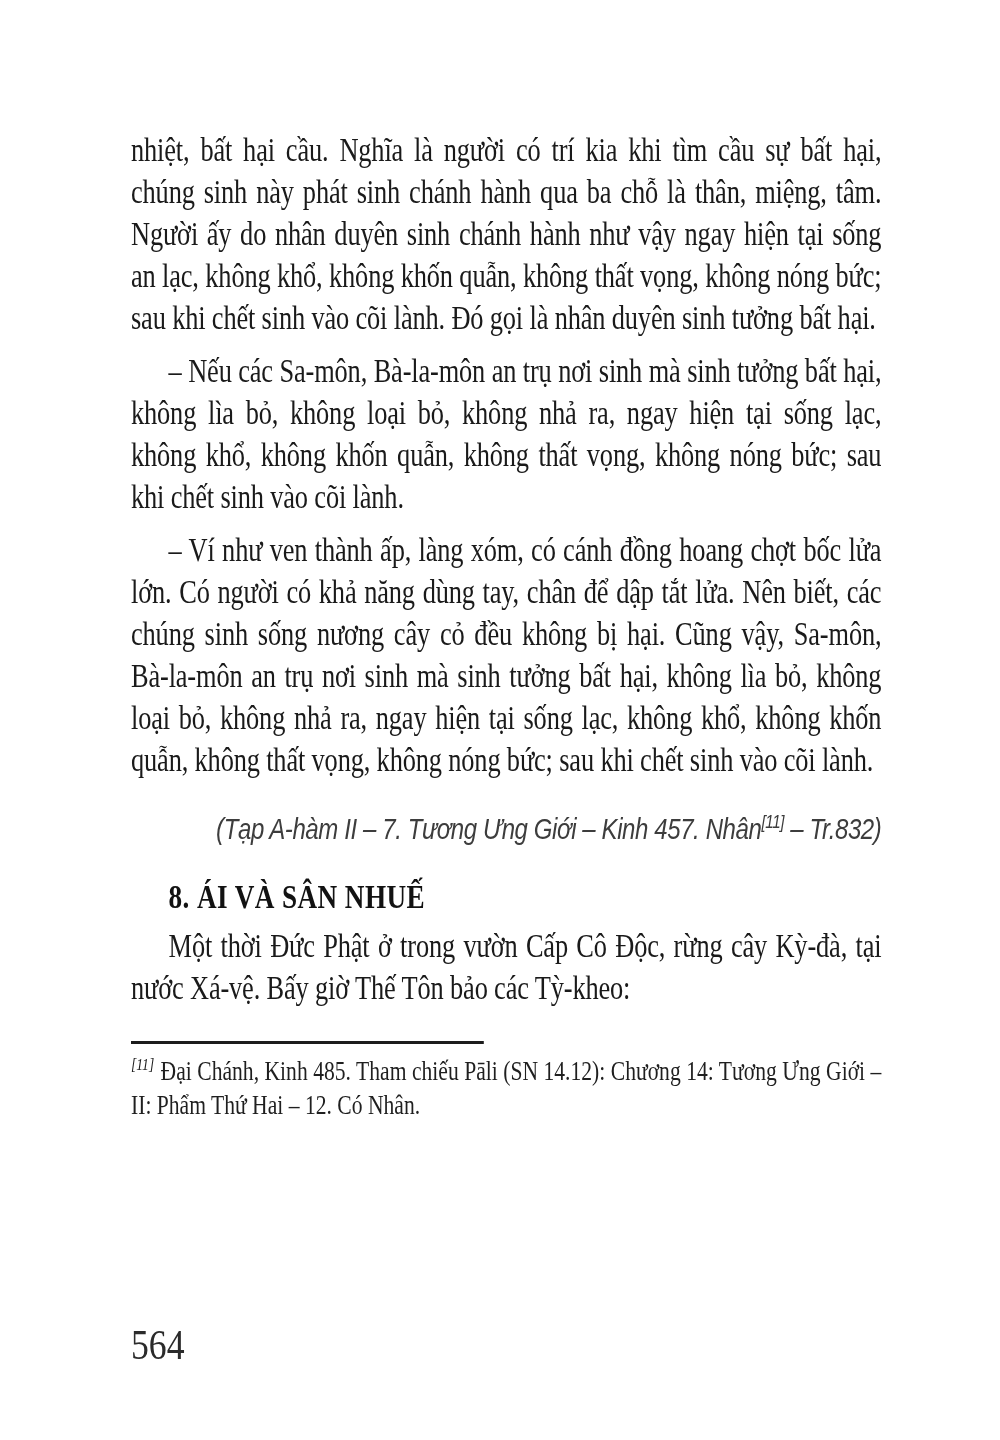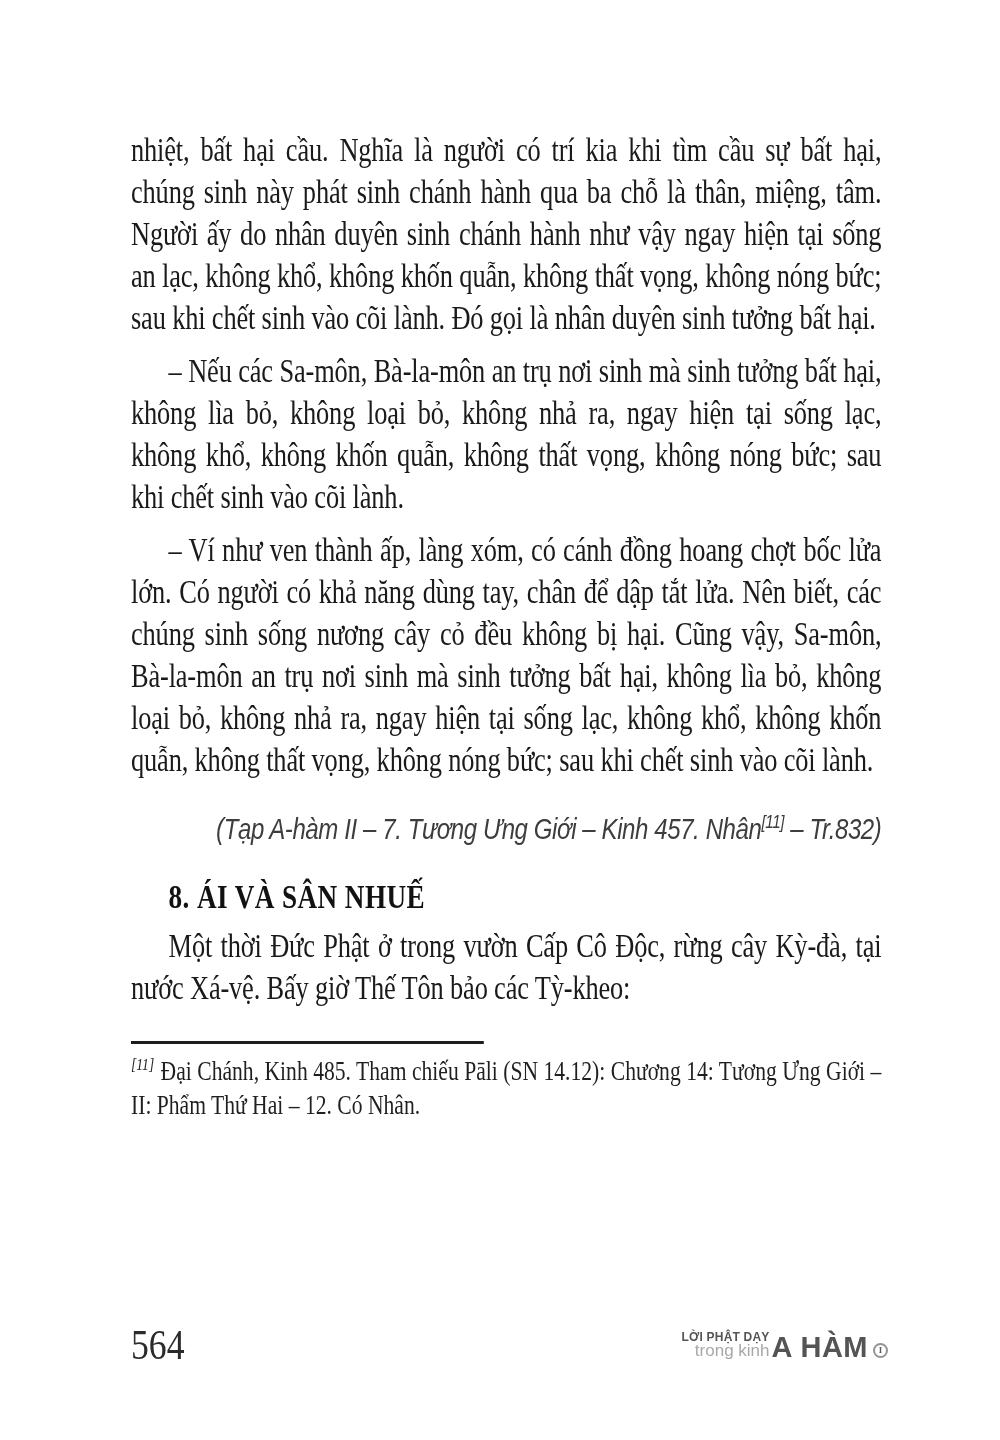--- a/index.html
+++ b/index.html
@@ -175,24 +175,14 @@
     <p class="body-para after-heading">Một thời Đức Phật ở trong vườn Cấp Cô Độc, rừng cây Kỳ-đà, tại nước Xá-vệ. Bấy giờ Thế Tôn bảo các Tỳ-kheo:</p>
 
     <div class="footnote-rule"></div>
 
     <p class="footnote"><sup class="fn-marker">[11]</sup><span>Đại Chánh, Kinh 485. Tham chiếu Pāli (SN 14.12): Chương 14: Tương Ưng Giới – II: Phẩm Thứ Hai – 12. Có Nhân.</span></p>
 
   </div>
 
   <div class="page-number">564</div>
 
-  <div class="logo">
-    <div class="logo-stack">
-      <div class="logo-line1">LỜI PHẬT DẠY</div>
-      <div class="logo-line2">trong kinh</div>
-    </div>
-    <div class="logo-title">A HÀM</div>
-    <div class="logo-badge">
-      <span>I</span>
-    </div>
-  </div>
 
 </div>
 
 </body></html>

